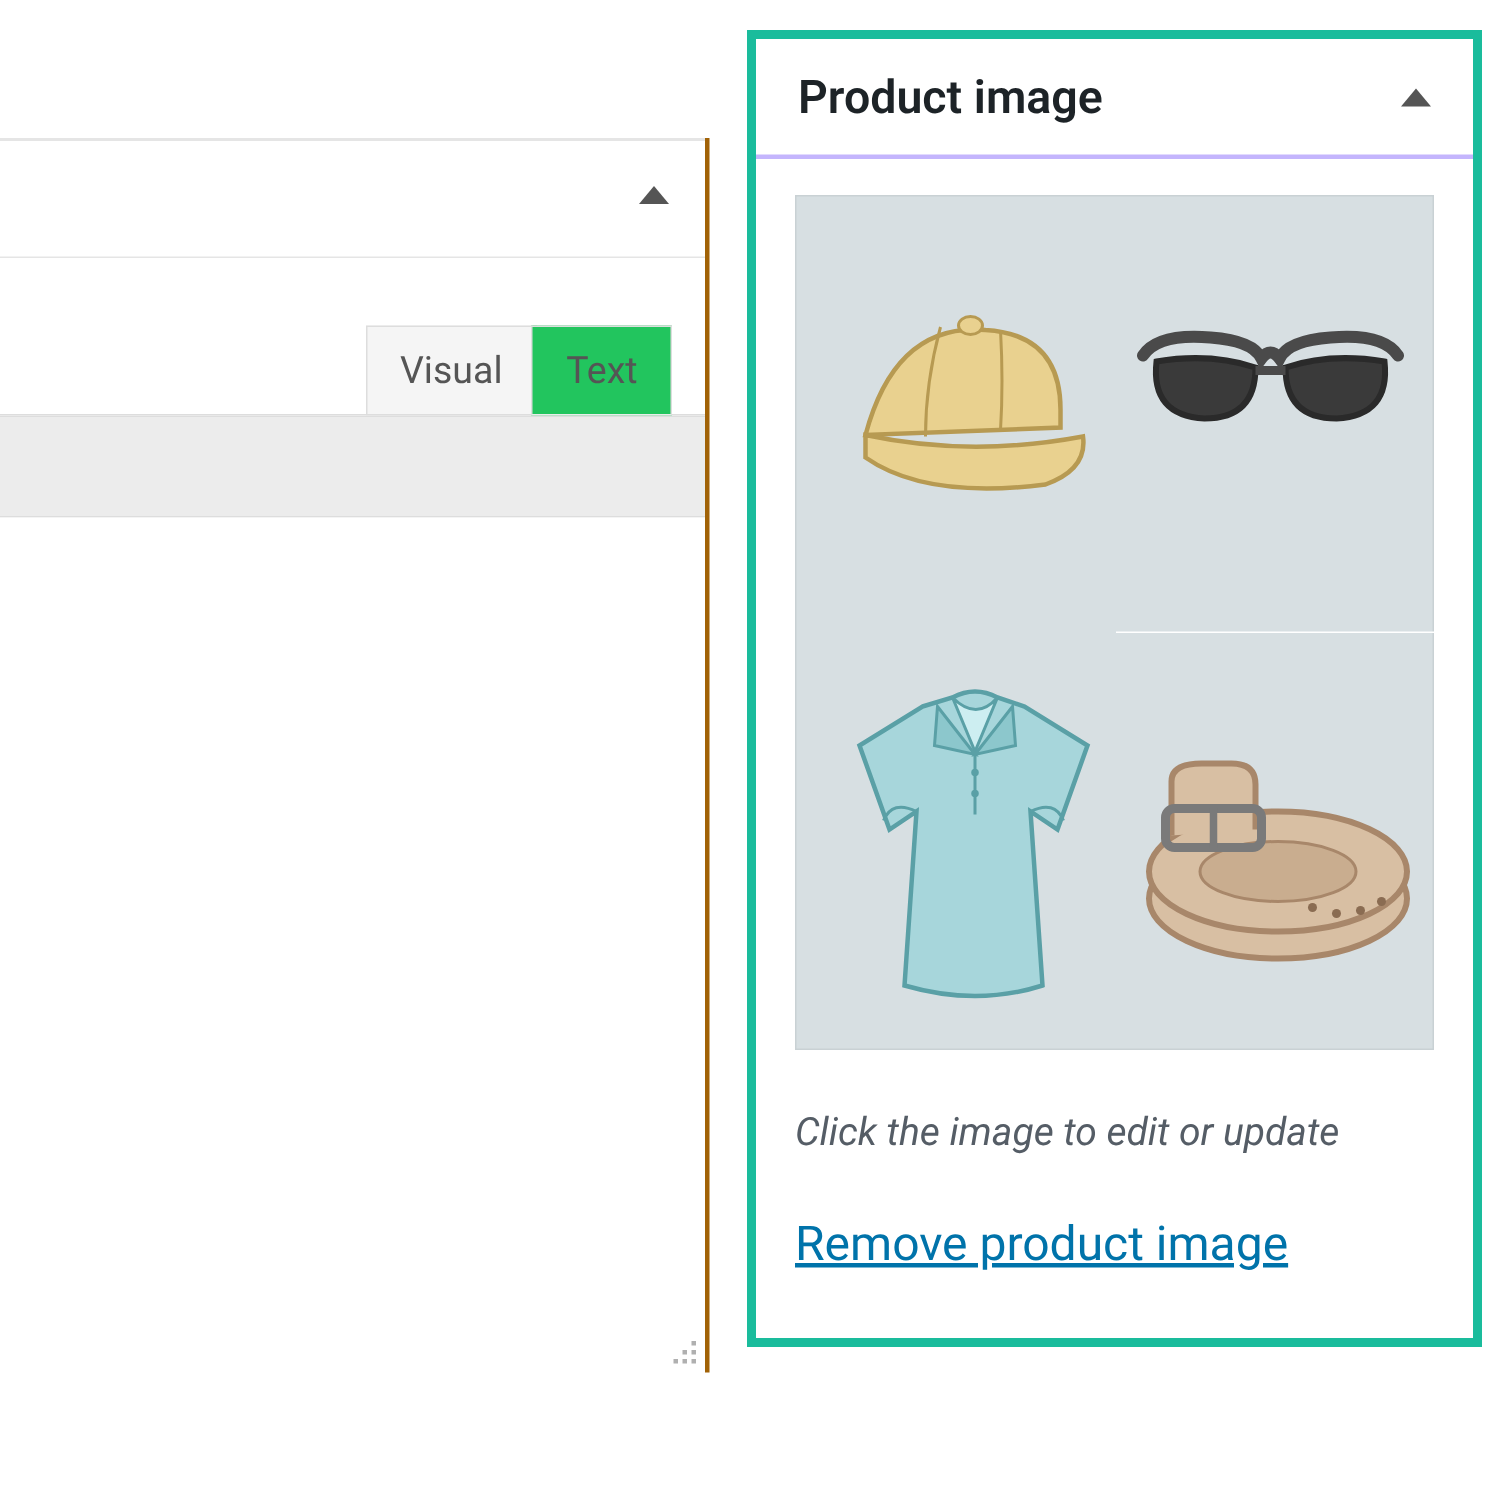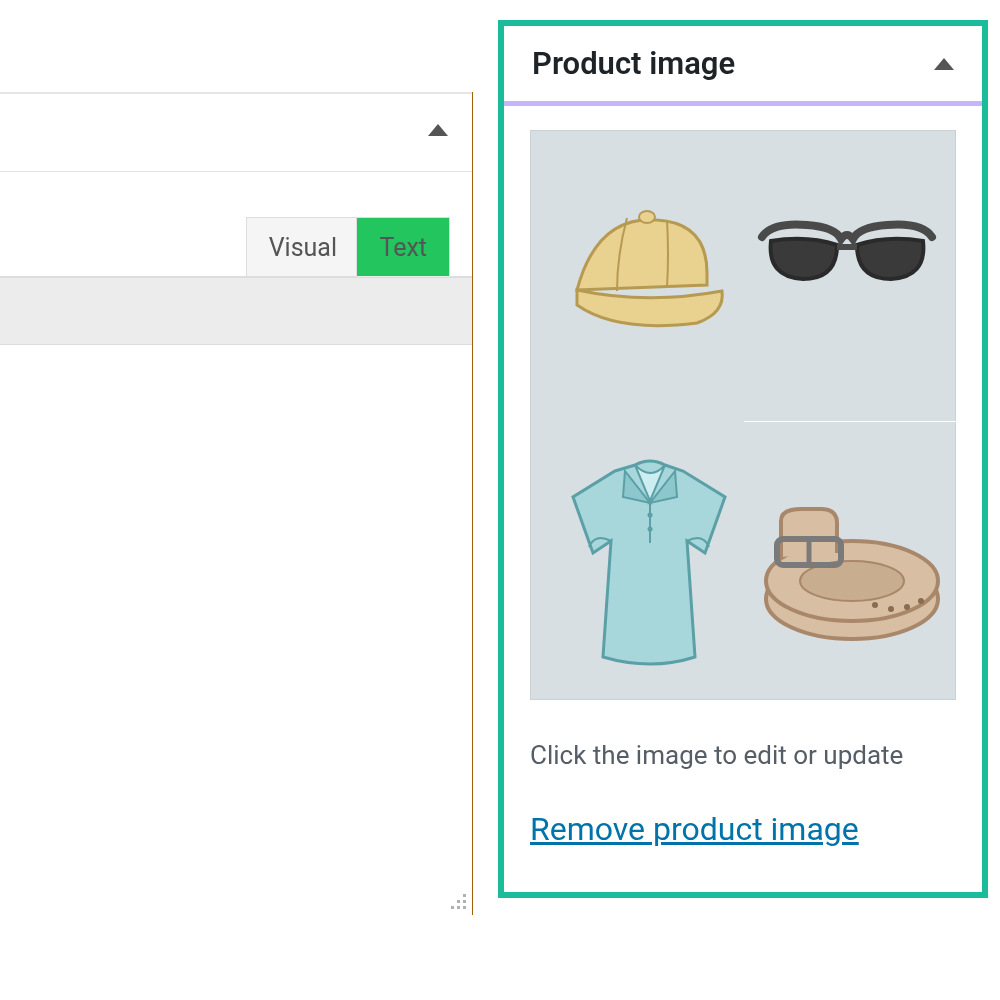--- a/index.html
+++ b/index.html
@@ -11,21 +11,21 @@
     overflow: hidden;
     color: #23282d;
   }
 
   
   .editor-panel {
     position: absolute;
     left: 0;
     top: 92px;
     width: 473px;
-    border-right: 1px solid #a16207;
+    border-right: 3px solid #a16207;
   }
   .editor-header {
     height: 80px;
     background: #ffffff;
     border-top: 2px solid #e5e5e5;
     border-bottom: 1px solid #e5e5e5;
     position: relative;
   }
   .editor-collapse {
     position: absolute;
@@ -94,21 +94,21 @@
     position: absolute;
     left: 498px;
     top: 20px;
     width: 490px;
     border: 6px solid #1abc9c;
     padding-bottom: 44px;
     background: #ffffff;
   }
   .panel-header {
     height: 80px;
-    border-bottom: 5px solid #c4b5fd;
+    border-bottom: 3px solid #c4b5fd;
     display: flex;
     align-items: center;
     justify-content: space-between;
     padding: 0 28px;
   }
   .panel-header h2 {
     margin: 0;
     font-size: 31px;
     font-weight: 600;
     color: #1d2327;
@@ -133,20 +133,21 @@
   }
   .thumb-wrap .divider {
     position: absolute;
     left: 213px; top: 290px;
     width: 213px; height: 1px;
     background: #ffffff;
   }
   .help-text {
     margin: 40px 0 0 0;
     font-size: 26px;
+    font-style: italic;
     color: #555d66;
   }
   .remove-link {
     display: inline-block;
     margin-top: 40px;
     color: #0073aa;
     font-size: 32px;
     text-decoration: underline;
     cursor: pointer;
   }

